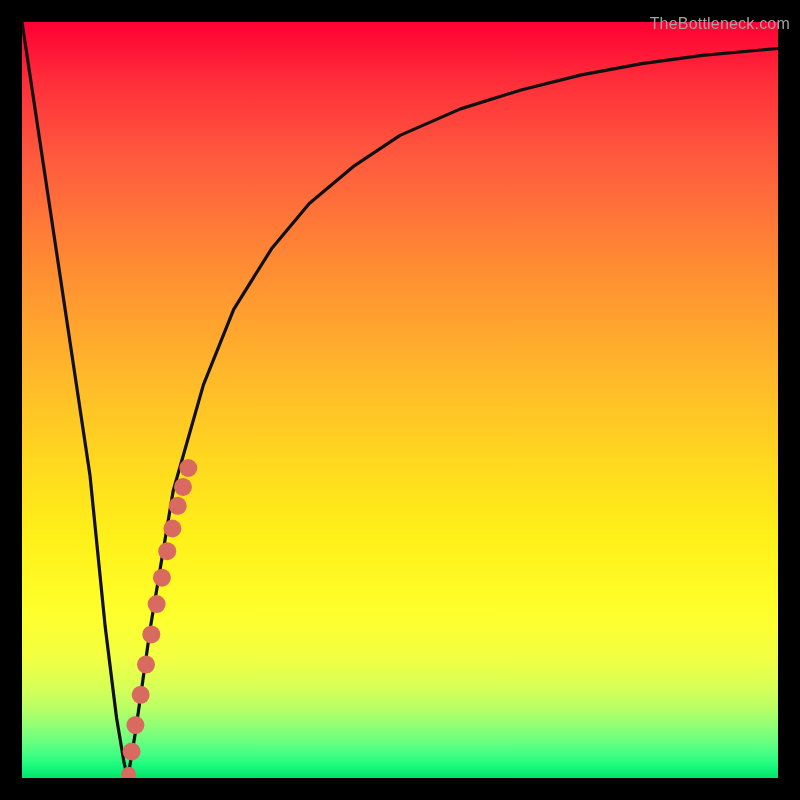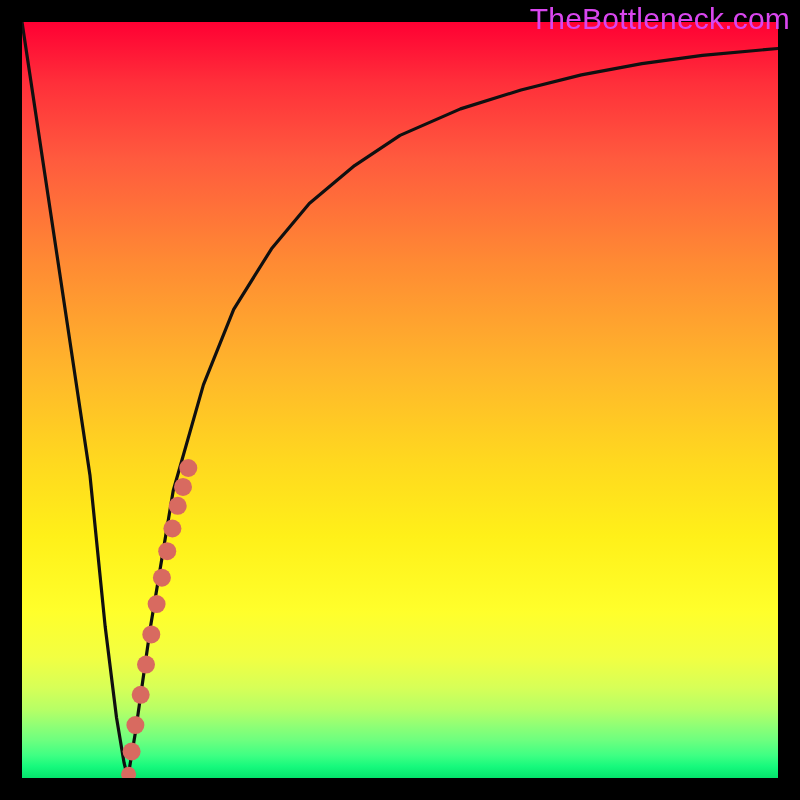--- a/index.html
+++ b/index.html
@@ -37,24 +37,24 @@
       #b6ff66 91%,
       #91ff75 93%,
       #6dff7f 95%,
       #3fff83 97%,
       #16f97c 98.5%,
       #04e36b 100%
     );
   }
   .watermark {
     position: absolute;
-    top: 2px;
+    top: 15px;
     right: 10px;
-    color: #d946ef;
-    font-size: 30px;
+    color: #a3a3a3;
+    font-size: 16px;
     font-weight: 500;
     letter-spacing: 0.2px;
     user-select: none;
   }
   svg.curve {
     position: absolute;
     left: 0;
     top: 0;
     width: 756px;
     height: 756px;

